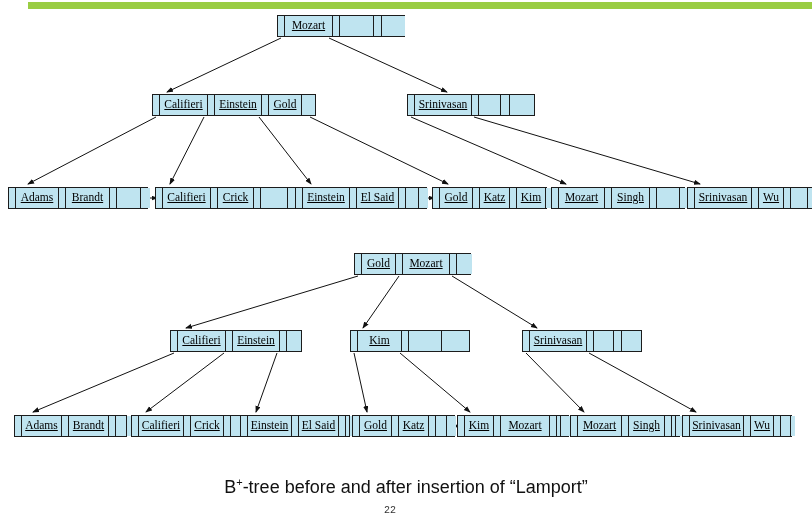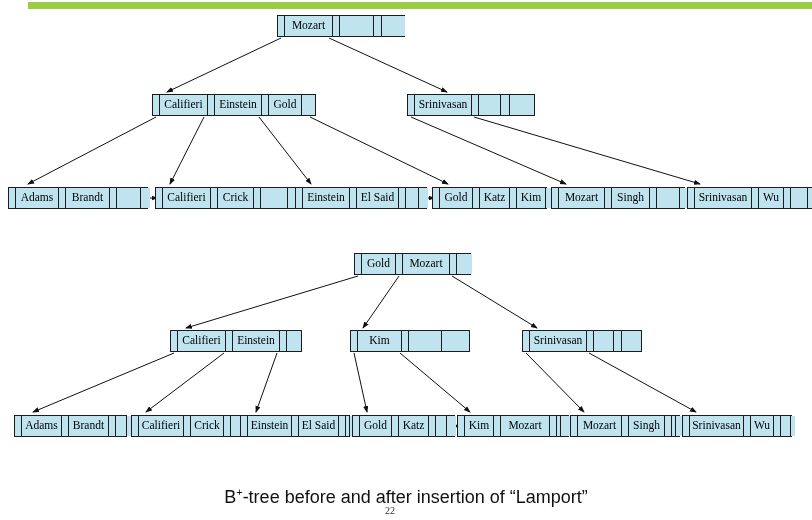--- a/index.html
+++ b/index.html
@@ -36,36 +36,36 @@
     display:flex;align-items:center;justify-content:center;
     font-size:11.5px;
     line-height:1;
     color:#000;
     white-space:nowrap;
     height:100%;
     overflow:hidden;
   }
   .cell:last-child{border-right:none;}
   .cell.ptr{width:7px;flex:0 0 7px;}
-  .cell.key{padding:0 3px;}
+  .cell.key{padding:0 3px;text-decoration:underline;}
   .cell.empty{}
   .cell.nextptr{width:9px;flex:0 0 9px;}
 
   .caption{
     position:absolute;
     left:0;width:812px;
     text-align:center;
     font-family:"Liberation Sans", sans-serif;
     font-size:18px;
     color:#111;
   }
   .caption sup{font-size:11px;vertical-align:super;}
   .pagenum{
     position:absolute;left:0;width:780px;text-align:center;
-    font-family:Liberation Serif, serif;
+    font-family:Liberation Mono, monospace;
     font-size:10px;color:#333;
   }
 </style>
 </head>
 <body>
 
 <div id="stage">
 
   <div class="accent-bar"></div>
 
@@ -282,18 +282,18 @@
         <div class="cell ptr"></div>
         <div class="cell key" style="width: 54px; flex: 0 0 54px;">Srinivasan</div>
         <div class="cell ptr"></div>
         <div class="cell key" style="width: 23px; flex: 0 0 23px;">Wu</div>
         <div class="cell ptr"></div>
         <div class="cell empty" style="width: 10px; flex: 0 0 10px;"></div>
         <div class="cell empty" style="width: 4px; flex: 0 0 4px;"></div>
       </div>
     </div>
 
-  <div class="caption" style="top:486px">
+  <div class="caption" style="top:476px">
     <span>B</span><sup>+</sup><span>-tree before and after insertion of “Lamport”</span>
   </div>
 
   <div class="pagenum" style="top:505px">22</div>
 </div>
 
 </body></html>

